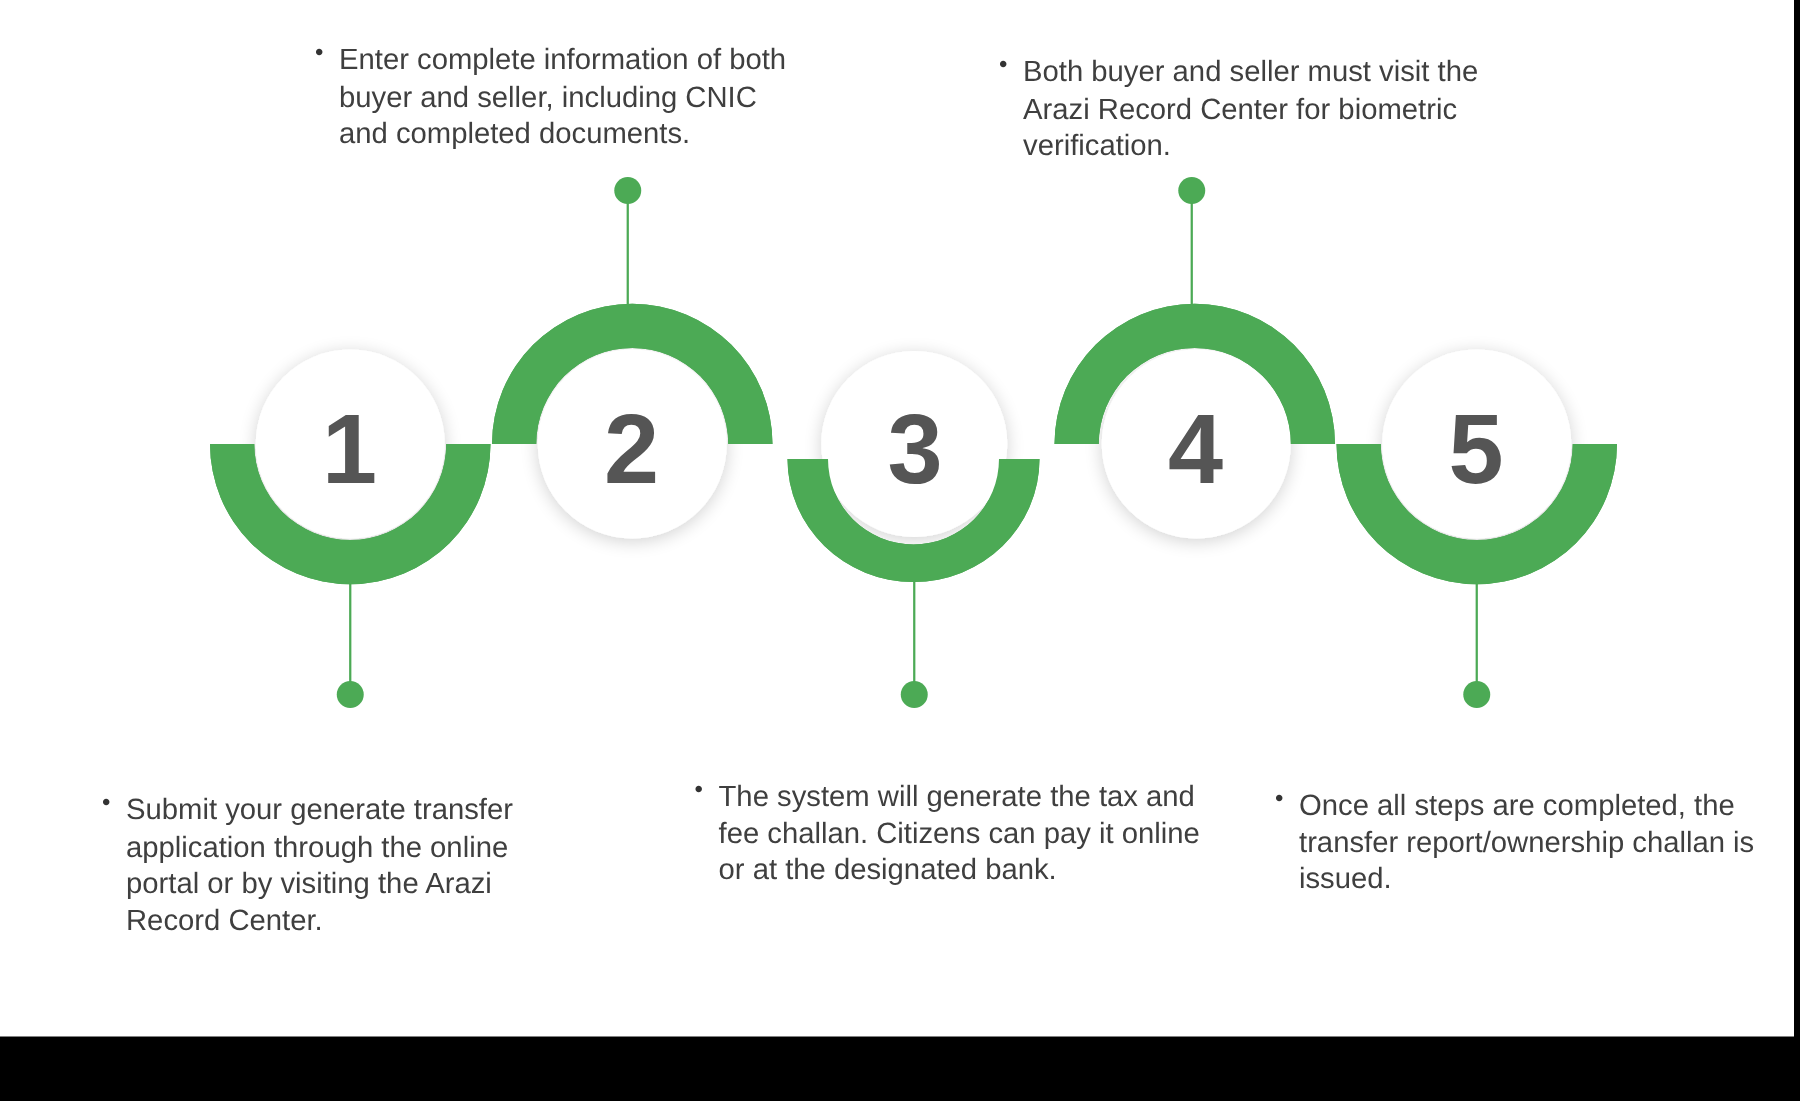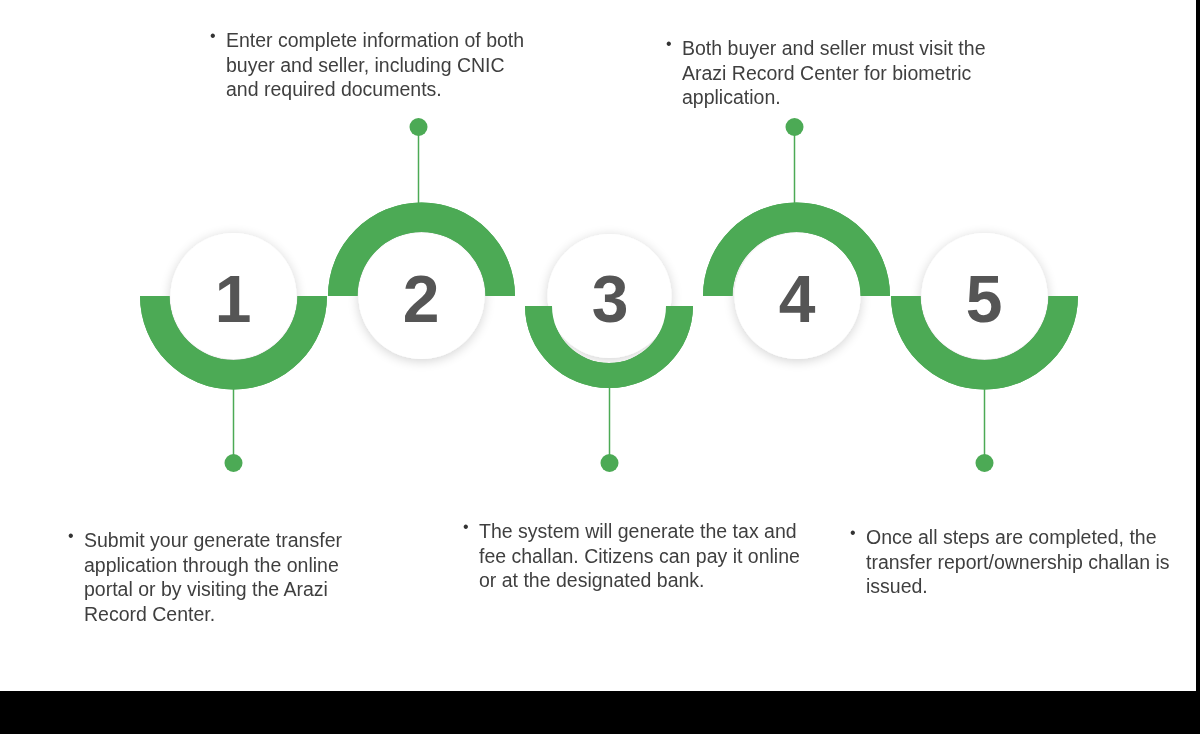--- a/index.html
+++ b/index.html
@@ -89,25 +89,25 @@
   </svg>
 
   <div class="num" style="left:170px; top:236px;">1</div>
   <div class="num" style="left:358px; top:236px;">2</div>
   <div class="num" style="left:547px; top:236px;">3</div>
   <div class="num" style="left:734px; top:236px;">4</div>
   <div class="num" style="left:921px; top:236px;">5</div>
 
   <div class="desc" style="left:210px; top:28px; width:330px;">
     <span class="bullet">•</span>
-    <span class="text">Enter complete information of both buyer and seller, including CNIC and required documents.</span>
+    <span class="text">Enter complete information of both buyer and seller, including CNIC and completed documents.</span>
   </div>
   <div class="desc" style="left:666px; top:36px; width:330px;">
     <span class="bullet">•</span>
-    <span class="text">Both buyer and seller must visit the Arazi Record Center for biometric application.</span>
+    <span class="text">Both buyer and seller must visit the Arazi Record Center for biometric verification.</span>
   </div>
   <div class="desc" style="left:68px; top:528px; width:315px;">
     <span class="bullet">•</span>
     <span class="text">Submit your generate transfer application through the online portal or by visiting the Arazi Record Center.</span>
   </div>
   <div class="desc" style="left:463px; top:519px; width:345px;">
     <span class="bullet">•</span>
     <span class="text">The system will generate the tax and fee challan. Citizens can pay it online or at the designated bank.</span>
   </div>
   <div class="desc" style="left:850px; top:525px; width:346px;">

